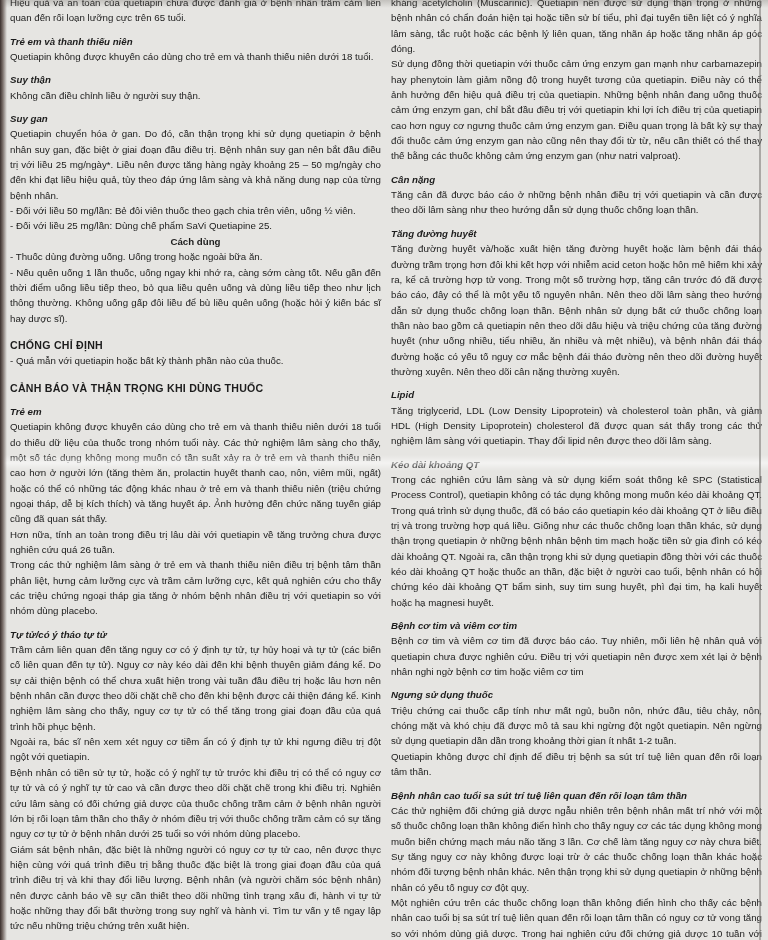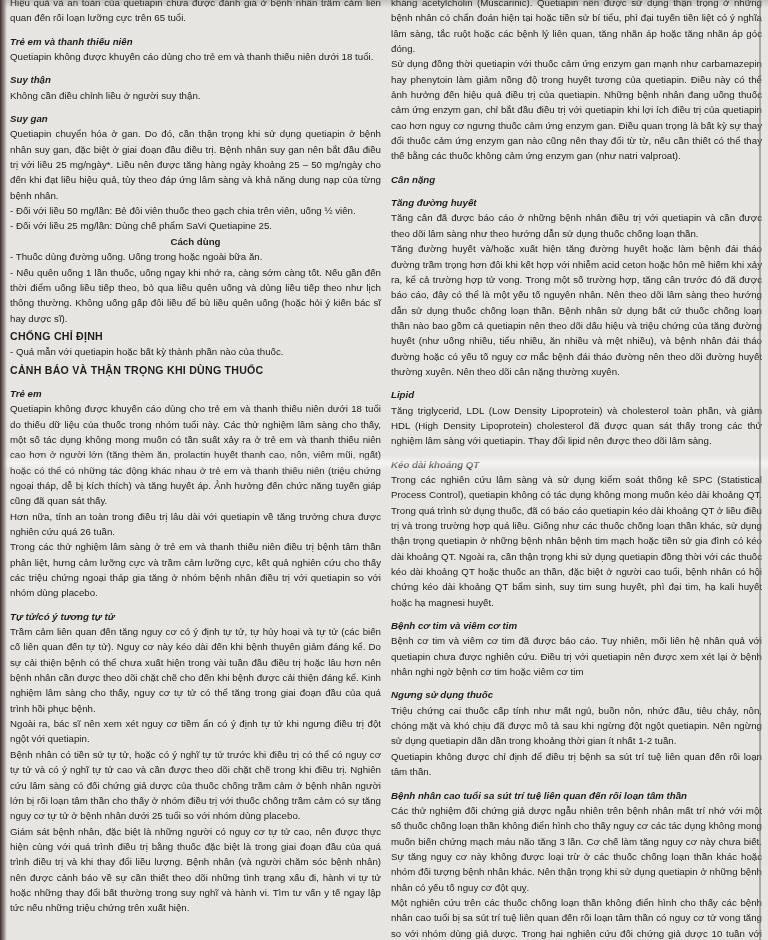--- a/index.html
+++ b/index.html
@@ -41,21 +41,21 @@
     width:371px;flex:0 0 371px;
   }
   .blk{
     font-size:9.7px;line-height:15.35px;
     text-align:justify;
     letter-spacing:0px;
   }
   .blk.p,.blk.li{font-weight:400;}
   .blk.h1{
     font-weight:700;font-size:10.6px;letter-spacing:.25px;
-    margin-top:3px;text-align:left;
+    margin-top:12px;text-align:left;
   }
   .blk.h2{
     font-weight:700;font-style:italic;text-align:left;margin-top:8px;
   }
   .blk.h2b{
     font-weight:700;text-align:center;
   }
   .blk.li{}
 </style>
 </head>
@@ -80,32 +80,32 @@
       <div class="blk h2b">Cách dùng</div>
       <div class="blk li">-   Thuốc dùng đường uống. Uống trong hoặc ngoài bữa ăn.</div>
       <div class="blk li">-   Nếu quên uống 1 lần thuốc, uống ngay khi nhớ ra, càng sớm càng tốt. Nếu gần đến thời điểm uống liều tiếp theo, bỏ qua liều quên uống và dùng liều tiếp theo như lịch thông thường. Không uống gấp đôi liều để bù liều quên uống (hoặc hỏi ý kiến bác sĩ hay dược sĩ).</div>
       <div class="blk h1">CHỐNG CHỈ ĐỊNH</div>
       <div class="blk li">-   Quá mẫn với quetiapin hoặc bất kỳ thành phần nào của thuốc.</div>
       <div class="blk h1">CẢNH BÁO VÀ THẬN TRỌNG KHI DÙNG THUỐC</div>
       <div class="blk h2">Trẻ em</div>
       <div class="blk p">Quetiapin không được khuyến cáo dùng cho trẻ em và thanh thiếu niên dưới 18 tuổi do thiếu dữ liệu của thuốc trong nhóm tuổi này. Các thử nghiệm lâm sàng cho thấy, một số tác dụng không mong muốn có tần suất xảy ra ở trẻ em và thanh thiếu niên cao hơn ở người lớn (tăng thèm ăn, prolactin huyết thanh cao, nôn, viêm mũi, ngất) hoặc có thể có những tác động khác nhau ở trẻ em và thanh thiếu niên (triệu chứng ngoại tháp, dễ bị kích thích) và tăng huyết áp. Ảnh hưởng đến chức năng tuyến giáp cũng đã quan sát thấy.</div>
       <div class="blk p">Hơn nữa, tính an toàn trong điều trị lâu dài với quetiapin về tăng trưởng chưa được nghiên cứu quá 26 tuần.</div>
       <div class="blk p">Trong các thử nghiệm lâm sàng ở trẻ em và thanh thiếu niên điều trị bệnh tâm thần phân liệt, hưng cảm lưỡng cực và trầm cảm lưỡng cực, kết quả nghiên cứu cho thấy các triệu chứng ngoại tháp gia tăng ở nhóm bệnh nhân điều trị với quetiapin so với nhóm dùng placebo.</div>
-      <div class="blk h2">Tự tử/có ý tương tự tử</div>
+      <div class="blk h2">Tự tử/có ý tháo tự tử</div>
       <div class="blk p">Trầm cảm liên quan đến tăng nguy cơ có ý định tự tử, tự hủy hoại và tự tử (các biến cố liên quan đến tự tử). Nguy cơ này kéo dài đến khi bệnh thuyên giảm đáng kể. Do sự cải thiện bệnh có thể chưa xuất hiện trong vài tuần đầu điều trị hoặc lâu hơn nên bệnh nhân cần được theo dõi chặt chẽ cho đến khi bệnh được cải thiện đáng kể. Kinh nghiệm lâm sàng cho thấy, nguy cơ tự tử có thể tăng trong giai đoạn đầu của quá trình hồi phục bệnh.</div>
       <div class="blk p">Ngoài ra, bác sĩ nên xem xét nguy cơ tiềm ẩn có ý định tự tử khi ngưng điều trị đột ngột với quetiapin.</div>
       <div class="blk p">Bệnh nhân có tiền sử tự tử, hoặc có ý nghĩ tự tử trước khi điều trị có thể có nguy cơ tự tử và có ý nghĩ tự tử cao và cần được theo dõi chặt chẽ trong khi điều trị. Nghiên cứu lâm sàng có đối chứng giả dược của thuốc chống trầm cảm ở bệnh nhân người lớn bị rối loạn tâm thần cho thấy ở nhóm điều trị với thuốc chống trầm cảm có sự tăng nguy cơ tự tử ở bệnh nhân dưới 25 tuổi so với nhóm dùng placebo.</div>
       <div class="blk p">Giám sát bệnh nhân, đặc biệt là những người có nguy cơ tự tử cao, nên được thực hiện cùng với quá trình điều trị bằng thuốc đặc biệt là trong giai đoạn đầu của quá trình điều trị và khi thay đổi liều lượng. Bệnh nhân (và người chăm sóc bệnh nhân) nên được cảnh báo về sự cần thiết theo dõi những tình trạng xấu đi, hành vi tự tử hoặc những thay đổi bất thường trong suy nghĩ và hành vi. Tìm tư vấn y tế ngay lập tức nếu những triệu chứng trên xuất hiện.</div>
     </div>
   <div class="col">
       <div class="blk p">kháng acetylcholin (Muscarinic). Quetiapin nên được sử dụng thận trọng ở những bệnh nhân có chẩn đoán hiện tại hoặc tiền sử bí tiểu, phì đại tuyến tiền liệt có ý nghĩa lâm sàng, tắc ruột hoặc các bệnh lý liên quan, tăng nhãn áp hoặc tăng nhãn áp góc đóng.</div>
       <div class="blk p">Sử dụng đồng thời quetiapin với thuốc cảm ứng enzym gan mạnh như carbamazepin hay phenytoin làm giảm nồng độ trong huyết tương của quetiapin. Điều này có thể ảnh hưởng đến hiệu quả điều trị của quetiapin. Những bệnh nhân đang uống thuốc cảm ứng enzym gan, chỉ bắt đầu điều trị với quetiapin khi lợi ích điều trị của quetiapin cao hơn nguy cơ ngưng thuốc cảm ứng enzym gan. Điều quan trọng là bất kỳ sự thay đổi thuốc cảm ứng enzym gan nào cũng nên thay đổi từ từ, nếu cần thiết có thể thay thế bằng các thuốc không cảm ứng enzym gan (như natri valproat).</div>
       <div class="blk h2">Cân nặng</div>
+      <div class="blk p">Tăng cân đã được báo cáo ở những bệnh nhân điều trị với quetiapin và cần được theo dõi lâm sàng như theo hướng dẫn sử dụng thuốc chống loạn thần.</div>
       <div class="blk h2">Tăng đường huyết</div>
-      <div class="blk p">Tăng cân đã được báo cáo ở những bệnh nhân điều trị với quetiapin và cần được theo dõi lâm sàng như theo hướng dẫn sử dụng thuốc chống loạn thần.</div>
       <div class="blk p">Tăng đường huyết và/hoặc xuất hiện tăng đường huyết hoặc làm bệnh đái tháo đường trầm trọng hơn đôi khi kết hợp với nhiễm acid ceton hoặc hôn mê hiếm khi xảy ra, kể cả trường hợp tử vong. Trong một số trường hợp, tăng cân trước đó đã được báo cáo, đây có thể là một yếu tố nguyên nhân. Nên theo dõi lâm sàng theo hướng dẫn sử dụng thuốc chống loạn thần. Bệnh nhân sử dụng bất cứ thuốc chống loạn thần nào bao gồm cả quetiapin nên theo dõi dấu hiệu và triệu chứng của tăng đường huyết (như uống nhiều, tiểu nhiều, ăn nhiều và mệt nhiều), và bệnh nhân đái tháo đường hoặc có yếu tố nguy cơ mắc bệnh đái tháo đường nên theo dõi đường huyết thường xuyên. Nên theo dõi cân nặng thường xuyên.</div>
       <div class="blk h2">Lipid</div>
       <div class="blk p">Tăng triglycerid, LDL (Low Density Lipoprotein) và cholesterol toàn phần, và giảm HDL (High Density Lipoprotein) cholesterol đã được quan sát thấy trong các thử nghiệm lâm sàng với quetiapin. Thay đổi lipid nên được theo dõi lâm sàng.</div>
       <div class="blk h2">Kéo dài khoảng QT</div>
       <div class="blk p">Trong các nghiên cứu lâm sàng và sử dụng kiểm soát thống kê SPC (Statistical Process Control), quetiapin không có tác dụng không mong muốn kéo dài khoảng QT. Trong quá trình sử dụng thuốc, đã có báo cáo quetiapin kéo dài khoảng QT ở liều điều trị và trong trường hợp quá liều. Giống như các thuốc chống loạn thần khác, sử dụng thận trọng quetiapin ở những bệnh nhân bệnh tim mạch hoặc tiền sử gia đình có kéo dài khoảng QT. Ngoài ra, cần thận trọng khi sử dụng quetiapin đồng thời với các thuốc kéo dài khoảng QT hoặc thuốc an thần, đặc biệt ở người cao tuổi, bệnh nhân có hội chứng kéo dài khoảng QT bẩm sinh, suy tim sung huyết, phì đại tim, hạ kali huyết hoặc hạ magnesi huyết.</div>
       <div class="blk h2">Bệnh cơ tim và viêm cơ tim</div>
       <div class="blk p">Bệnh cơ tim và viêm cơ tim đã được báo cáo. Tuy nhiên, mối liên hệ nhân quả với quetiapin chưa được nghiên cứu. Điều trị với quetiapin nên được xem xét lại ở bệnh nhân nghi ngờ bệnh cơ tim hoặc viêm cơ tim</div>
       <div class="blk h2">Ngưng sử dụng thuốc</div>
       <div class="blk p">Triệu chứng cai thuốc cấp tính như mất ngủ, buồn nôn, nhức đầu, tiêu chảy, nôn, chóng mặt và khó chịu đã được mô tả sau khi ngừng đột ngột quetiapin. Nên ngừng sử dụng quetiapin dần dần trong khoảng thời gian ít nhất 1-2 tuần.</div>
       <div class="blk p">Quetiapin không được chỉ định để điều trị bệnh sa sút trí tuệ liên quan đến rối loạn tâm thần.</div>

